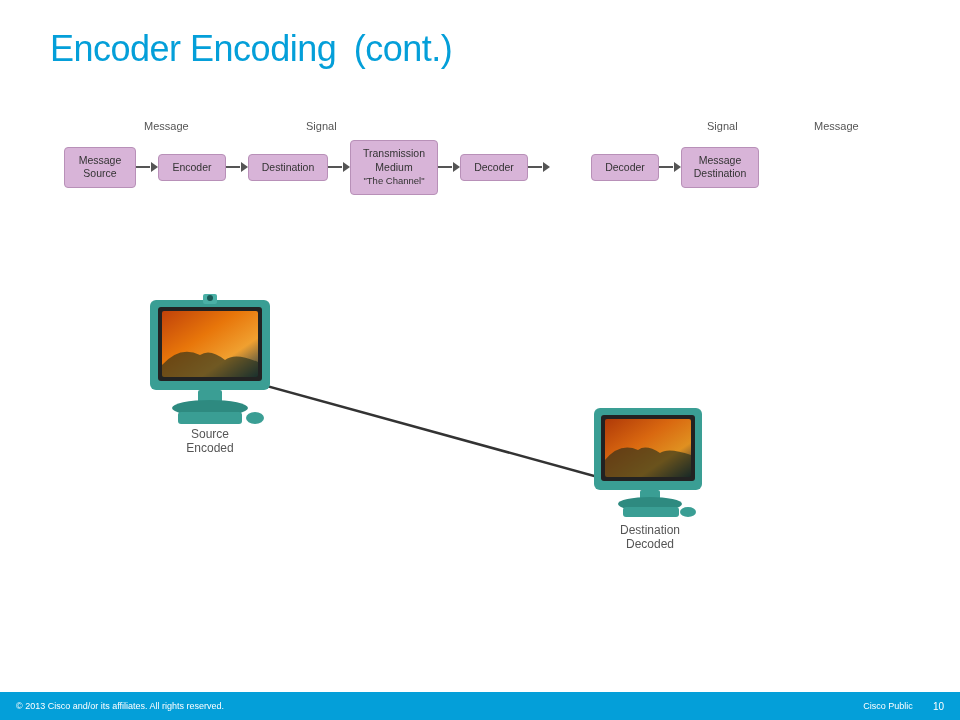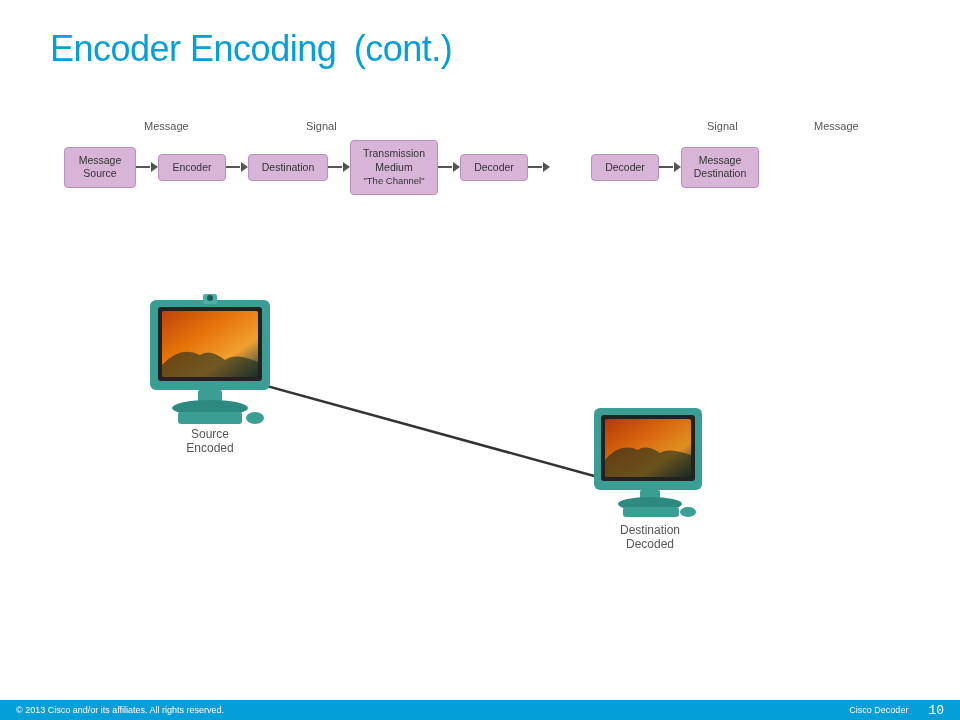--- a/index.html
+++ b/index.html
@@ -131,42 +131,41 @@
       right: 0;
       bottom: 50px;
     }
 
     
     .footer {
       position: absolute;
       bottom: 0;
       left: 0;
       right: 0;
-      height: 20px;
+      height: 28px;
       background: #049fd9;
       display: flex;
       align-items: center;
       justify-content: space-between;
       padding: 4px 16px;
     }
     .footer-left {
       font-size: 9px;
       color: white;
     }
     .footer-right {
       display: flex;
       align-items: center;
       gap: 20px;
       font-size: 9px;
       color: white;
     }
     .footer-page {
-      font-size: 13px;
+      font-size: 10px;
       color: white;
-      font-family: Liberation Mono, monospace;
     }
   </style>
 </head>
 <body>
 
 <h1 class="slide-title">
   <span>Encoder Encoding</span>
   <span style="color:#049fd9; margin-left:8px;">(cont.)</span>
 </h1>
 
@@ -273,16 +272,16 @@
     <ellipse cx="638" cy="222" rx="8" ry="5" fill="#3a9e94"></ellipse>
 
     <text x="600" y="244" text-anchor="middle" font-size="12" fill="#555">Destination</text>
     <text x="600" y="258" text-anchor="middle" font-size="12" fill="#555">Decoded</text>
   </svg>
 </div>
 
 <div class="footer">
   <span class="footer-left">© 2013 Cisco and/or its affiliates. All rights reserved.</span>
   <div class="footer-right">
-    <span>Cisco Decoder</span>
+    <span>Cisco Public</span>
     <span class="footer-page">10</span>
   </div>
 </div>
 
 </body></html>

